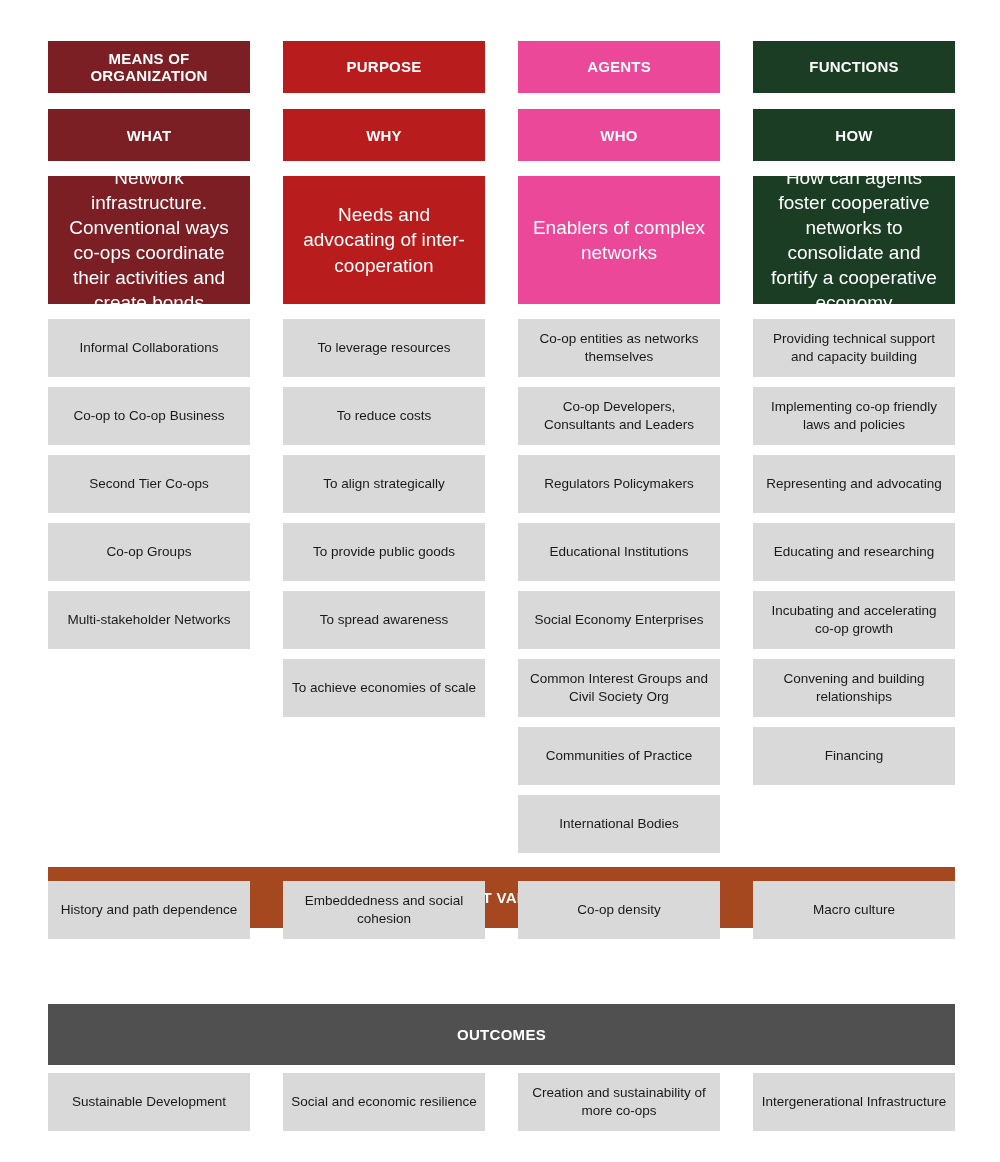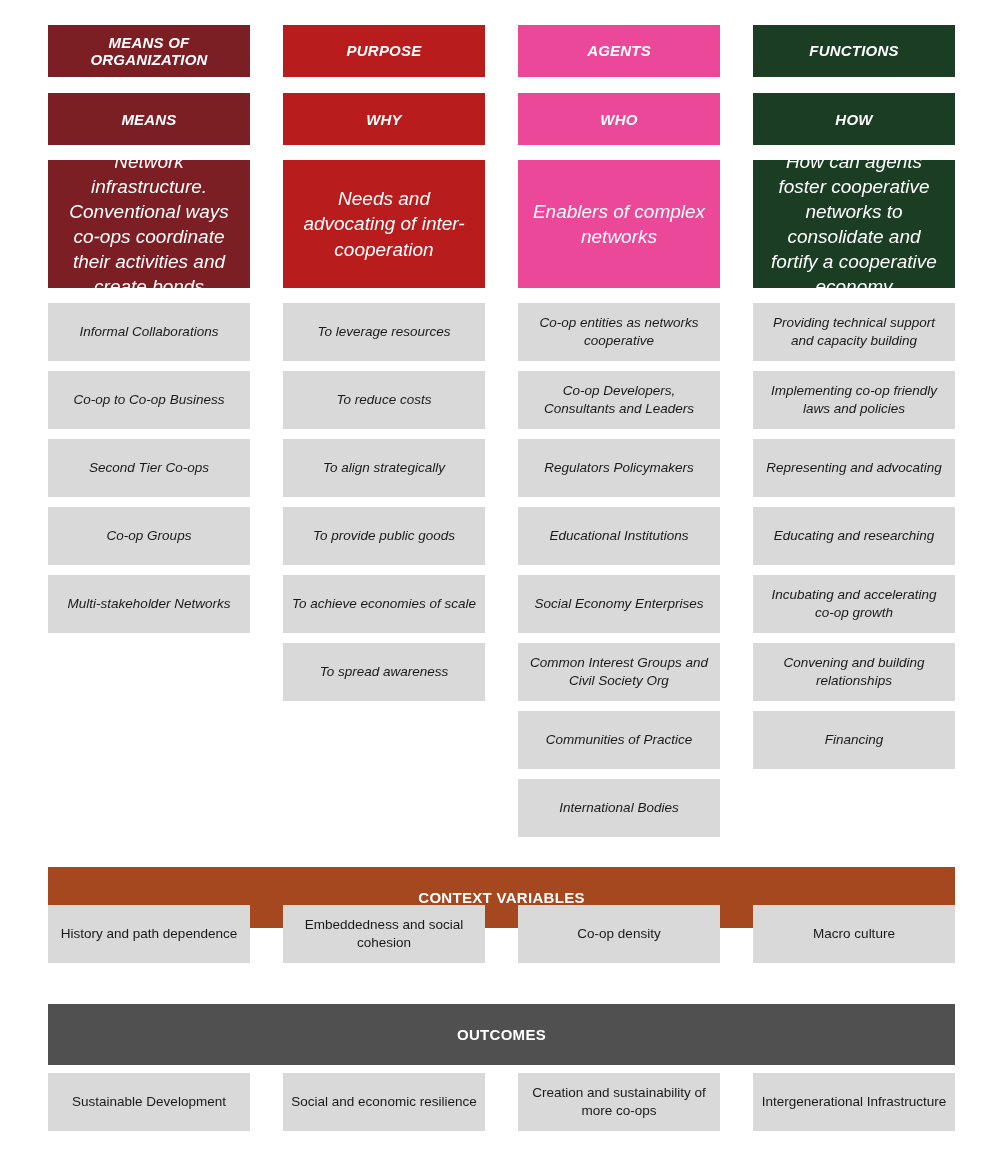--- a/index.html
+++ b/index.html
@@ -8,25 +8,24 @@
     background:#ffffff;
     font-family:"Liberation Sans", sans-serif;
     color:#1a1a1a;
     overflow:hidden;
   }
   .canvas{position:relative;width:1000px;height:1162px;}
 
   
   .columns{
     position:absolute;
-    left:48px;top:25px;
+    left:48px;top:41px;
     width:907px;
     display:flex;
     gap:33px;
-    font-style:italic;
   }
   .col{width:202px;display:flex;flex-direction:column;}
 
   .hdr{
     height:52px;
     display:flex;align-items:center;justify-content:center;
     text-align:center;
     color:#ffffff;
     font-weight:bold;
     font-size:15px;
@@ -84,59 +83,59 @@
     color:#ffffff;font-weight:bold;font-size:15px;letter-spacing:.3px;
   }
   .band.context{top:867px;background:#a5481f;}
   .band.outcomes{top:1004px;background:#505050;}
 
   .strip{
     position:absolute;
     left:48px;width:907px;
     display:flex;gap:33px;
   }
-  .strip.context-items{top:881px;margin-top:24px;}
+  .strip.context-items{top:881px;}
   .strip.outcome-items{top:1073px;}
   .strip .item{width:202px;margin-bottom:0;min-height:58px;}
 </style>
 </head>
 <body>
 
 <div class="canvas">
 
   <div class="columns">
 
     <div class="col c-red">
       <div class="hdr">MEANS OF ORGANIZATION</div>
-      <div class="subhdr">MEANS</div>
+      <div class="subhdr">WHAT</div>
       <div class="desc">Network infrastructure. Conventional ways co-ops coordinate their activities and create bonds</div>
       <div class="item">Informal Collaborations</div>
       <div class="item">Co-op to Co-op Business</div>
       <div class="item">Second Tier Co-ops</div>
       <div class="item">Co-op Groups</div>
       <div class="item">Multi-stakeholder Networks</div>
     </div>
 
     <div class="col c-pur">
       <div class="hdr">PURPOSE</div>
       <div class="subhdr">WHY</div>
       <div class="desc">Needs and advocating of inter-cooperation</div>
       <div class="item">To leverage resources</div>
       <div class="item">To reduce costs</div>
       <div class="item">To align strategically</div>
       <div class="item">To provide public goods</div>
+      <div class="item">To spread awareness</div>
       <div class="item">To achieve economies of scale</div>
-      <div class="item">To spread awareness</div>
     </div>
 
     <div class="col c-tea">
       <div class="hdr">AGENTS</div>
       <div class="subhdr">WHO</div>
       <div class="desc">Enablers of complex networks</div>
-      <div class="item">Co-op entities as networks cooperative</div>
+      <div class="item">Co-op entities as networks themselves</div>
       <div class="item">Co-op Developers, Consultants and Leaders</div>
       <div class="item">Regulators Policymakers</div>
       <div class="item">Educational Institutions</div>
       <div class="item">Social Economy Enterprises</div>
       <div class="item">Common Interest Groups and Civil Society Org</div>
       <div class="item">Communities of Practice</div>
       <div class="item">International Bodies</div>
     </div>
 
     <div class="col c-grn">

